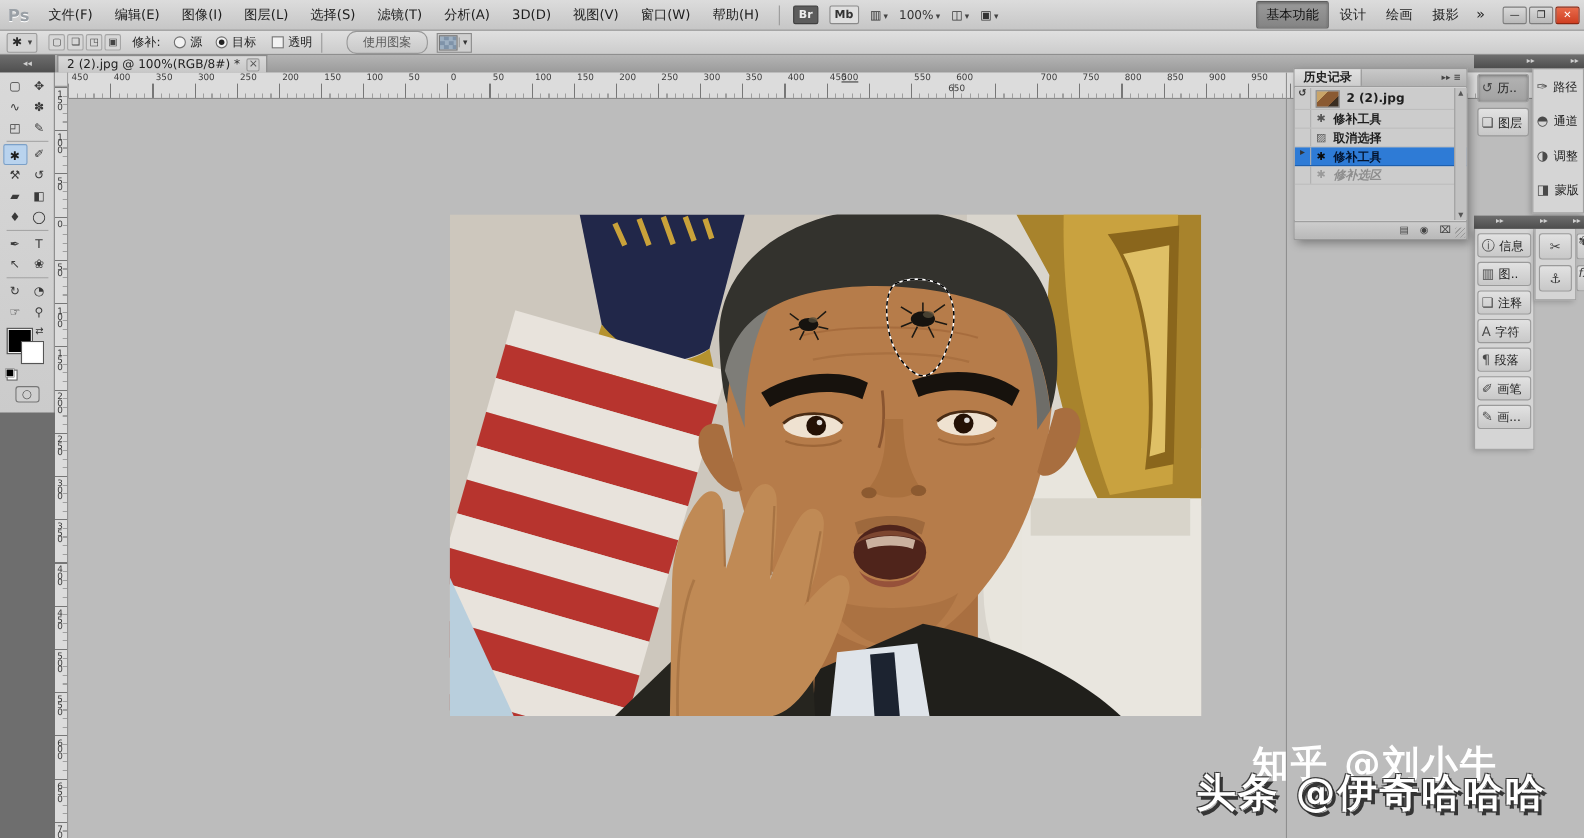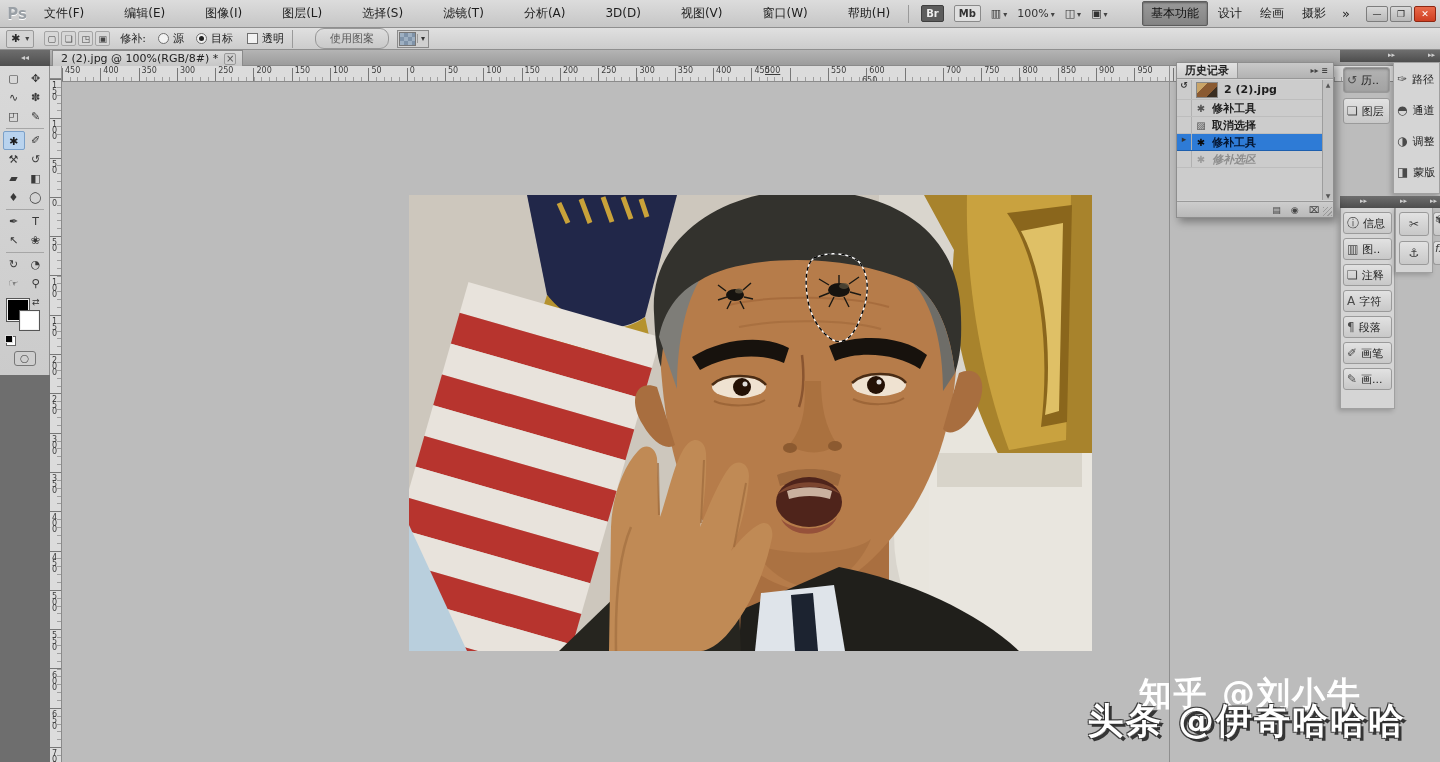--- a/index.html
+++ b/index.html
@@ -6,21 +6,21 @@
   html,body { width:1440px; height:762px; overflow:hidden; }
   body { font-family:"DejaVu Sans","Liberation Sans",sans-serif; }
   .app { position:relative; width:1440px; height:762px; background:#bcbcbc; overflow:hidden; }
 
   
   .titlebar { position:absolute; left:0; top:0; width:1440px; height:28px;
     background:linear-gradient(#dcdcdc,#c6c6c6); border-bottom:1px solid #8f8f8f;
     display:flex; align-items:center; font-size:12px; color:#1d1d1d; }
   .ps-logo { width:34px; text-align:center; font-weight:bold; font-size:15px; color:#9aa0a6;
     text-shadow:0 1px 0 #fff; }
-  .menu-bar { display:flex;gap:20px; }
+  .menu-bar { display:flex; }
   .menu-item { padding:0 10px; line-height:27px; cursor:default; }
   .tb-sep { width:1px; height:18px; background:#9a9a9a; margin:0 8px; }
   .tb-icons { display:flex; align-items:center; gap:10px; margin-left:4px; }
   .badge { font-size:10px; font-weight:bold; padding:2px 4px; border-radius:2px; }
   .badge-br { background:#5c5c5c; color:#eee; border:1px solid #3f3f3f; }
   .badge-mb { background:#dfdfdf; color:#333; border:1px solid #8a8a8a; }
   .tb-ic { font-size:11px; color:#333; }
   .dd-arrow { font-size:8px; color:#444; margin-left:2px; }
   .workspaces { margin-left:auto; display:flex; align-items:center; gap:2px; font-size:12px;text-align:right; }
   .ws-btn { padding:3px 8px; border-radius:2px; }
@@ -76,21 +76,21 @@
   .fg-swatch { position:absolute; left:7px; top:2px; width:22px; height:22px; background:#000; border:1px solid #f2f2f2; box-shadow:0 0 0 1px #555; }
   .bg-swatch { position:absolute; left:20px; top:14px; width:19px; height:19px; background:#fff; border:1px solid #f2f2f2; box-shadow:0 0 0 1px #555; }
   .mini-swatch { position:absolute; left:5px; top:38px; width:8px; height:8px; background:#000; border:1px solid #ddd; box-shadow:2px 2px 0 #fff,2px 2px 0 1px #666; }
   .swap-arrow { position:absolute; left:32px; top:0; font-size:9px; color:#333; }
   .quickmask { width:22px; height:15px; margin:8px auto 5px; border:1px solid #777; border-radius:3px; background:#cfcfcf;
     font-size:8px; line-height:13px; text-align:center; color:#333; }
 
   
   .canvas-area { position:absolute; left:50px; top:66px; right:0; bottom:0; background:#bcbcbc; }
   .ruler-corner { position:absolute; left:0; top:0; width:12px; height:13px; background:#d9d9d9; border-right:1px solid #999; border-bottom:1px solid #8a8a8a; }
-  .hruler { position:absolute; left:12px; top:0; right:0; height:16px; background:#dcdcdc; border-bottom:1px solid #8a8a8a;
+  .hruler { position:absolute; left:12px; top:0; right:0; height:24px; background:#dcdcdc; border-bottom:1px solid #8a8a8a;
     background-image:repeating-linear-gradient(to right,#777 0 1px,transparent 1px 38.3px),
                      repeating-linear-gradient(to right,#9f9f9f 0 1px,transparent 1px 7.66px);
     background-size:100% 13px,100% 4px; background-repeat:repeat-x; background-position:bottom left; overflow:hidden;text-align:center; }
   .hlab { position:absolute; top:0; font-size:8px; color:#3c3c3c; }
   .vruler { position:absolute; left:0; top:13px; width:12px; bottom:0; background:#dcdcdc; border-right:1px solid #8a8a8a;
     background-image:repeating-linear-gradient(to bottom,#777 0 1px,transparent 1px 39.3px),
                      repeating-linear-gradient(to bottom,#9f9f9f 0 1px,transparent 1px 7.86px);
     background-size:12px 100%,4px 100%; background-repeat:repeat-y; background-position:top right; overflow:hidden; }
   .vlab { position:absolute; left:2px; font-size:8px; line-height:6px; color:#3c3c3c; }
   .canvas-scroll-line { position:absolute; left:1119px; top:0; bottom:0; width:1px; background:#8f8f8f; }

